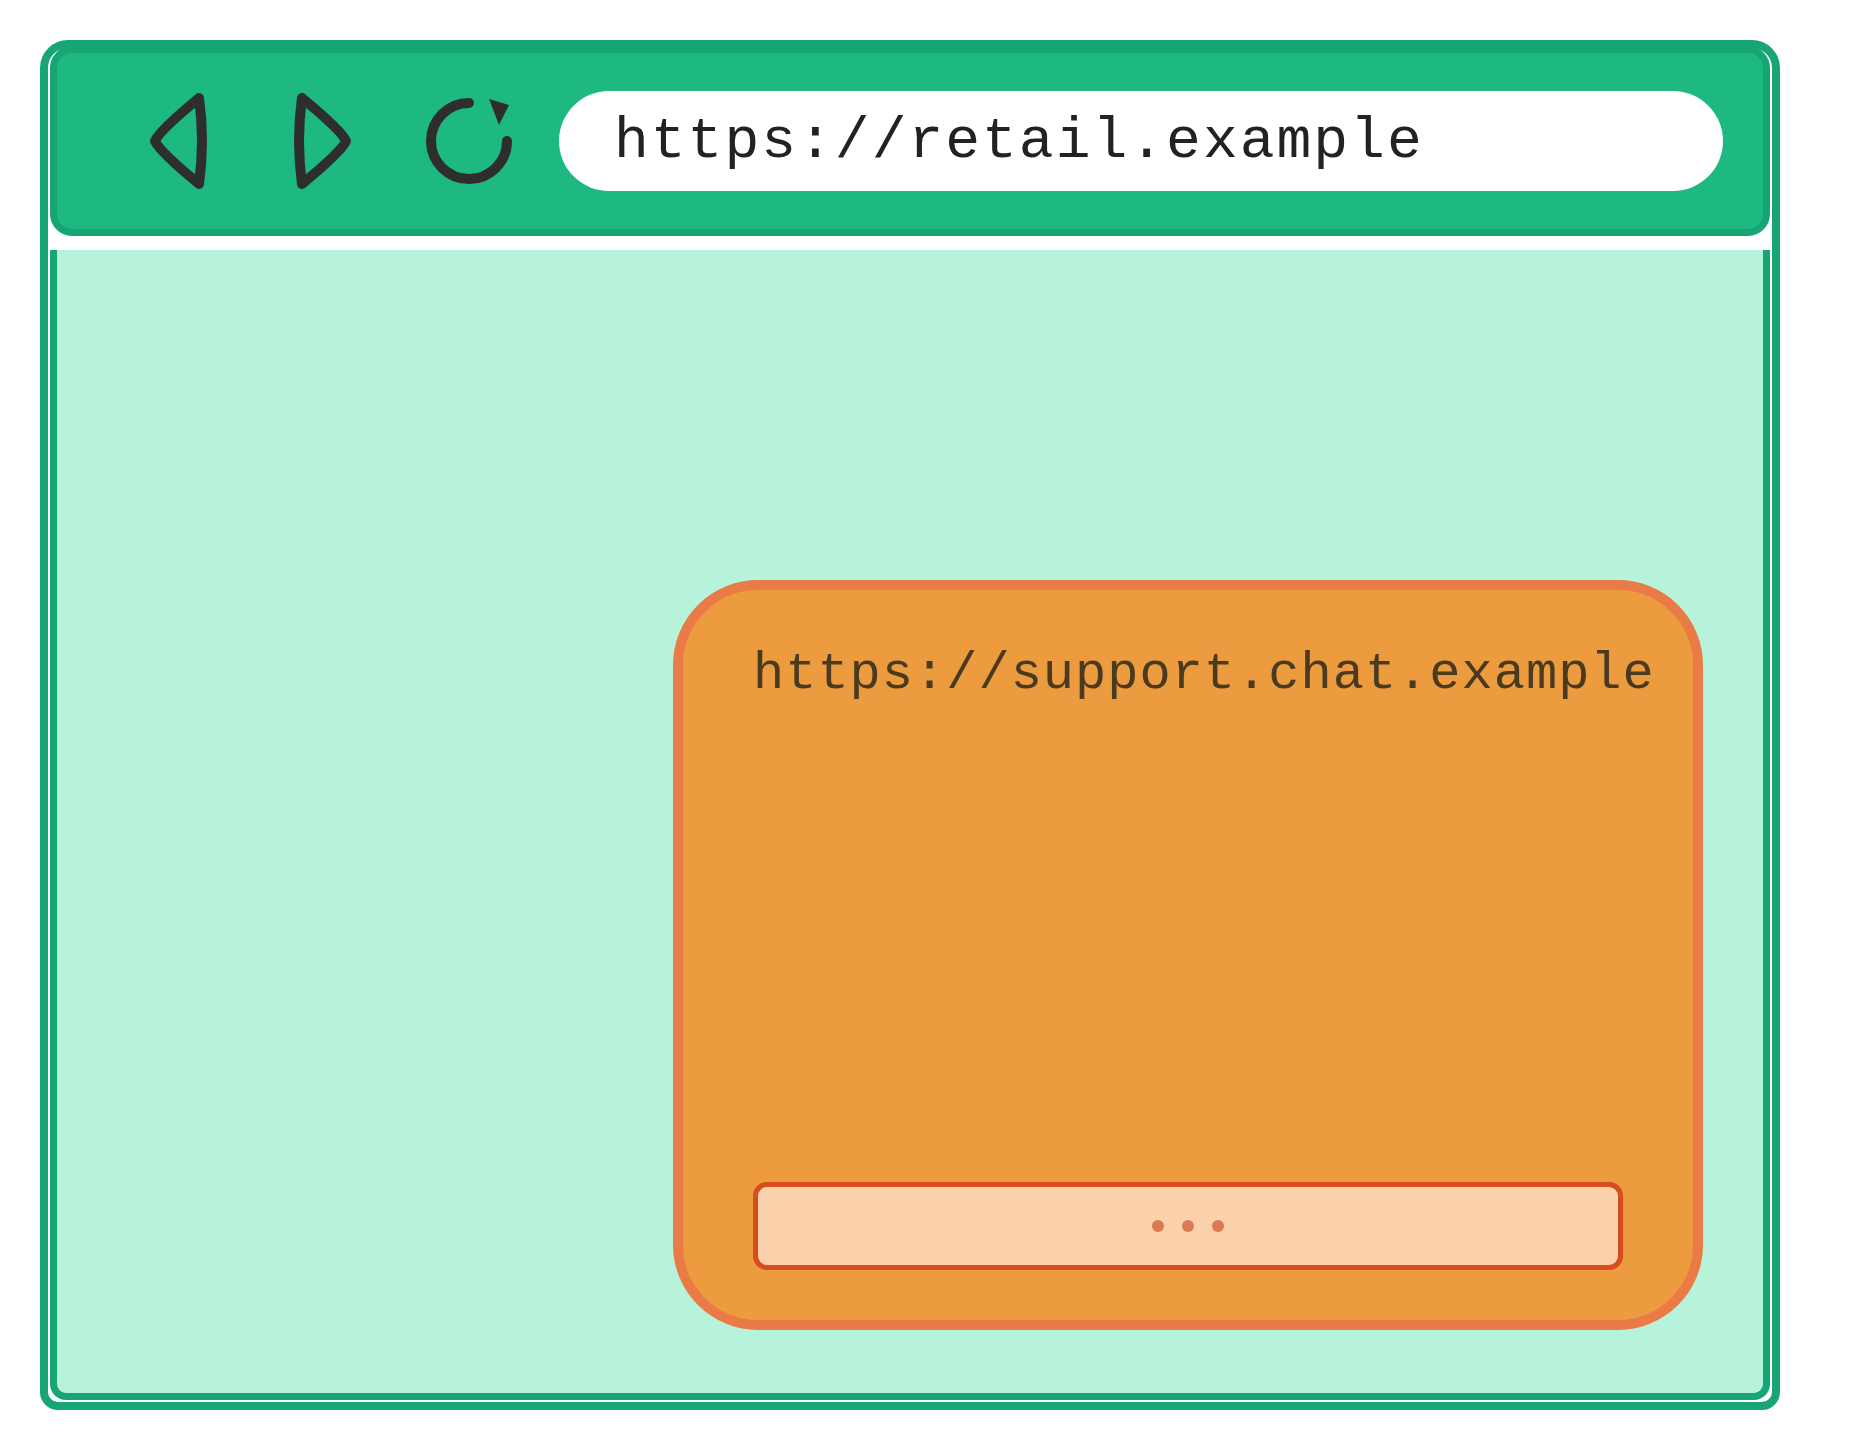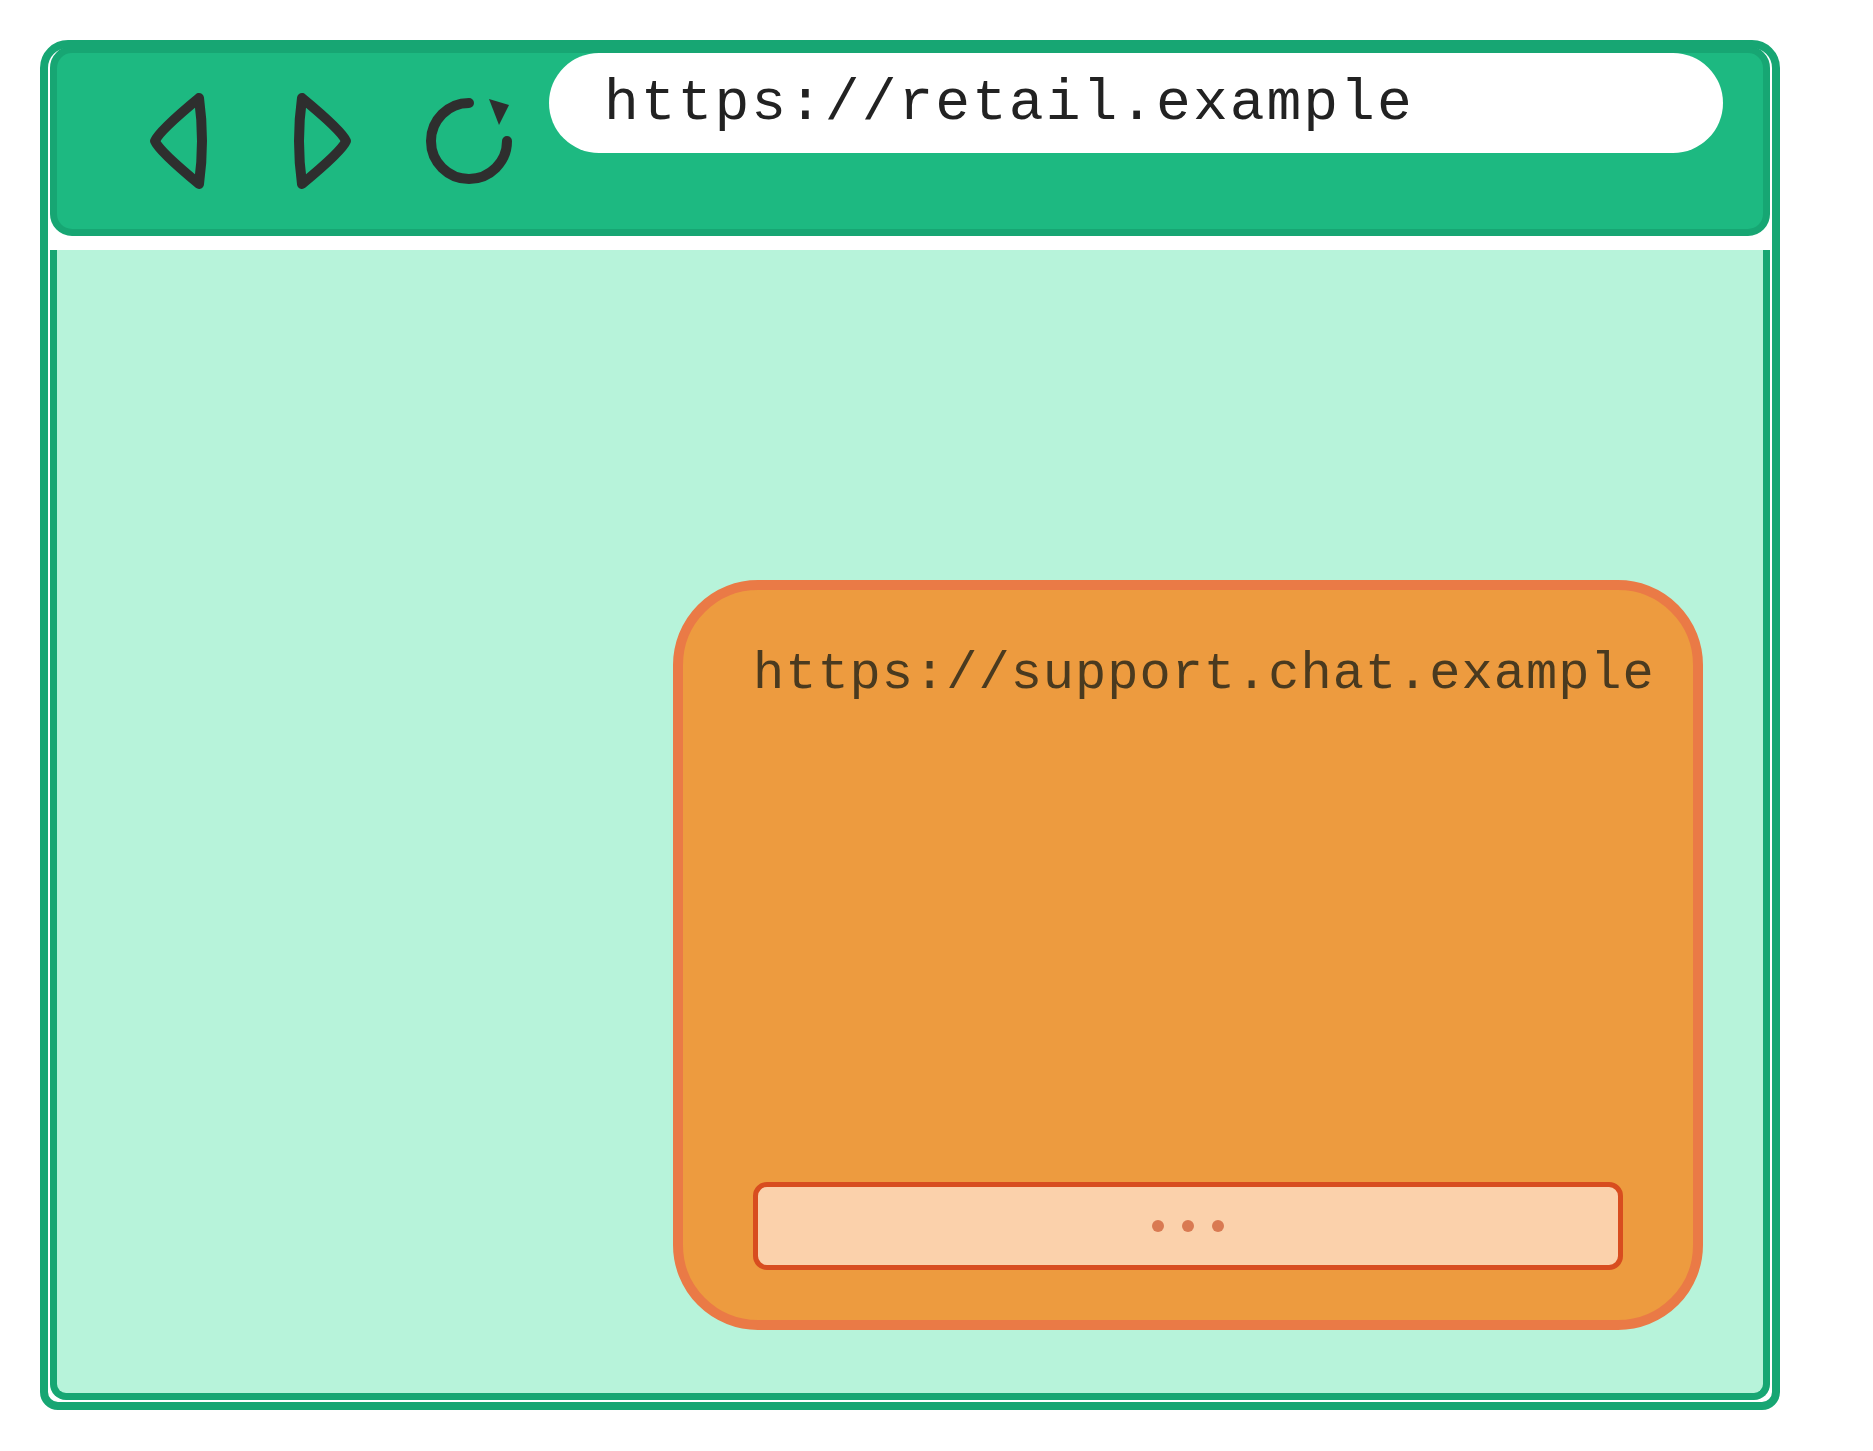--- a/index.html
+++ b/index.html
@@ -38,22 +38,23 @@
   .toolbar {
     position: absolute;
     top: 6px;
     left: 10px;
     right: 10px;
     height: 190px;
     background: #1db981;
     border: 7px solid #17a673;
     border-radius: 22px;
     display: flex;
+    align-items: center;
     padding: 0 40px 0 80px;
-    gap: 30px;
+    gap: 40px;
   }
 
   .nav-icons {
     display: flex;
     align-items: center;
     gap: 55px;
   }
 
   .nav-icon svg {
     width: 86px;

